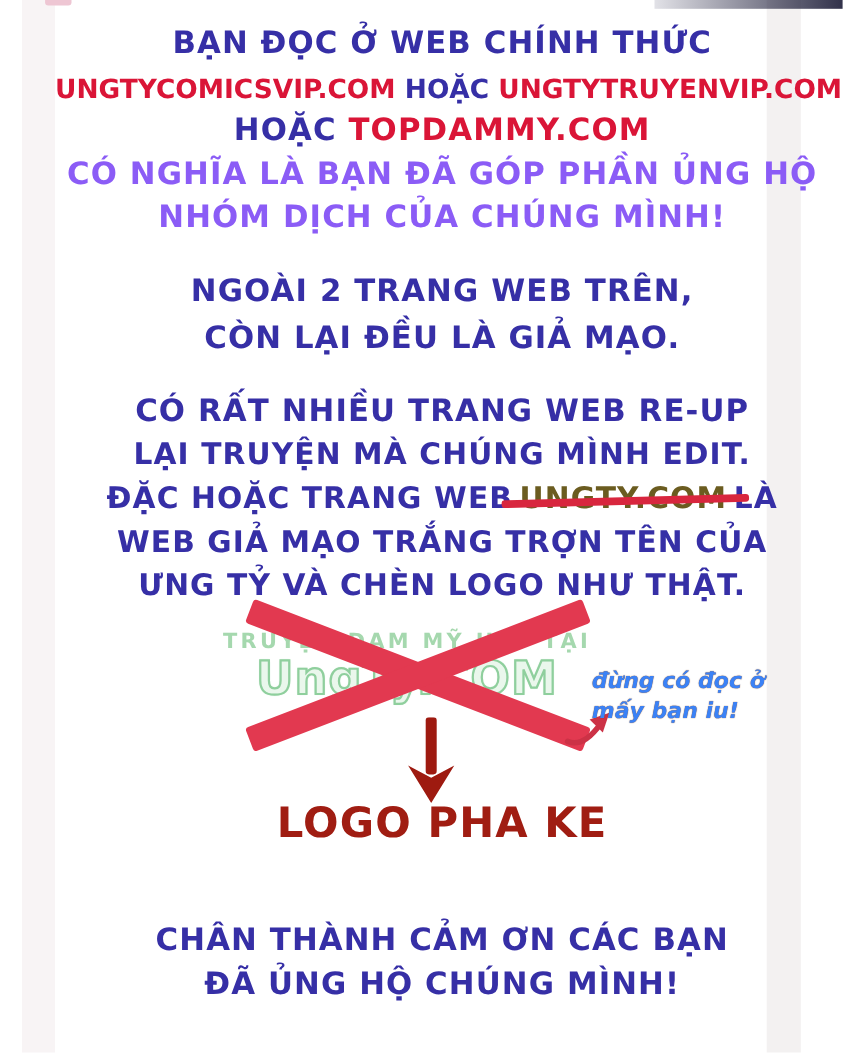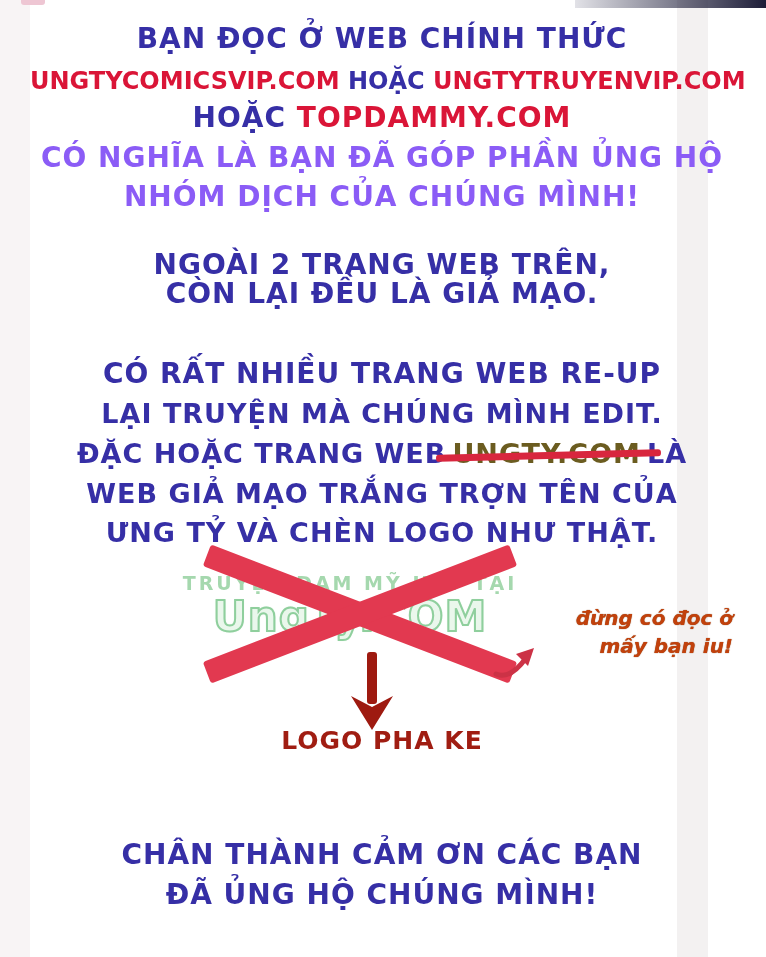--- a/index.html
+++ b/index.html
@@ -2,21 +2,21 @@
 <html><head>
 <meta charset="utf-8">
 <style>
   html,body{margin:0;padding:0;}
   body{
     width:766px;height:957px;position:relative;overflow:hidden;
     background:#ffffff;
     font-family:"DejaVu Sans","Liberation Sans",sans-serif;
     -webkit-font-smoothing:antialiased;
   }
-  .page{position:relative;width:708px;height:957px;}
+  .page{position:relative;width:708px;height:957px;margin-left:20px;}
   
   .left-strip{position:absolute;left:0;top:0;width:30px;height:957px;background:#f8f4f5;}
   .right-strip{position:absolute;right:0;top:0;width:31px;height:957px;background:#f3f1f1;}
   .top-navy{position:absolute;left:575px;top:0;width:191px;height:8px;
     background:linear-gradient(to right, rgba(60,60,95,0.15), #1d1d38);}
   .top-pink-mark{position:absolute;left:21px;top:0;width:24px;height:5px;background:#eec6d3;border-radius:0 0 3px 3px;}
 
   
   .line{
     position:absolute;left:30px;width:704px;text-align:center;
@@ -56,32 +56,32 @@
     border-radius:3px;
   }
   .red-x .s1{transform:translate(-50%,-50%) rotate(21deg);}
   .red-x .s2{transform:translate(-50%,-50%) rotate(-21deg);}
 
   
   .curved-arrow{position:absolute;left:492px;top:640px;width:50px;height:44px;}
 
   
   .note{
-    position:absolute;left:518px;top:604px;width:215px;text-align:right;
+    position:absolute;left:518px;top:604px;width:215px;text-align:left;
     font-weight:bold;font-style:italic;font-size:20px;line-height:28px;
-    color:#c2410c;white-space:nowrap;
+    color:#3b82f6;white-space:nowrap;
     text-shadow:0 0 1px #7c3c12;
   }
 
   
   .down-arrow{position:absolute;left:349px;top:652px;width:46px;height:80px;}
 
   .logo-pha-ke{
     position:absolute;left:30px;width:704px;top:726px;text-align:center;
-    font-weight:bold;font-size:25px;letter-spacing:1px;color:#a01d12;white-space:nowrap;
+    font-weight:bold;font-size:38px;letter-spacing:1px;color:#a01d12;white-space:nowrap;
   }
 </style>
 </head>
 <body>
 
 <div class="page">
 
   <div class="left-strip"></div>
   <div class="right-strip"></div>
   <div class="top-navy"></div>
@@ -90,21 +90,21 @@
   <div class="line blue" style="top:22px;">BẠN ĐỌC Ở WEB CHÍNH THỨC</div>
 
   <div class="line sm" style="top:64px;text-align:center;"><span class="red">UNGTYCOMICSVIP.COM</span><span class="blue"> <span>HOẶC</span> </span><span class="red">UNGTYTRUYENVIP.COM</span></div>
 
   <div class="line" style="top:101px;"><span class="blue">HOẶC</span><span> </span><span class="red">TOPDAMMY.COM</span></div>
 
   <div class="line purple" style="top:141px;">CÓ NGHĨA LÀ BẠN ĐÃ GÓP PHẦN ỦNG HỘ</div>
   <div class="line purple" style="top:180px;">NHÓM DỊCH CỦA CHÚNG MÌNH!</div>
 
   <div class="line blue" style="top:248px;">NGOÀI 2 TRANG WEB TRÊN,</div>
-  <div class="line blue" style="top:277px;">CÒN LẠI ĐỀU LÀ GIẢ MẠO.</div>
+  <div class="line blue" style="top:290px;">CÒN LẠI ĐỀU LÀ GIẢ MẠO.</div>
 
   <div class="line blue" style="top:357px;">CÓ RẤT NHIỀU TRANG WEB RE-UP</div>
   <div class="line blue md" style="top:397px;">LẠI TRUYỆN MÀ CHÚNG MÌNH EDIT.</div>
 
   <div class="line md" style="top:437px;"><span class="blue">ĐẶC HOẶC TRANG WEB</span><span class="fake-site"><span>UNGTY.COM</span><span class="strike"></span></span><span class="blue">LÀ</span></div>
 
   <div class="line blue md" style="top:477px;">WEB GIẢ MẠO TRẮNG TRỢN TÊN CỦA</div>
   <div class="line blue md" style="top:516px;">ƯNG TỶ VÀ CHÈN LOGO NHƯ THẬT.</div>
 
   <div class="logo-tagline">TRUYỆN ĐAM MỸ HAY TẠI</div>

